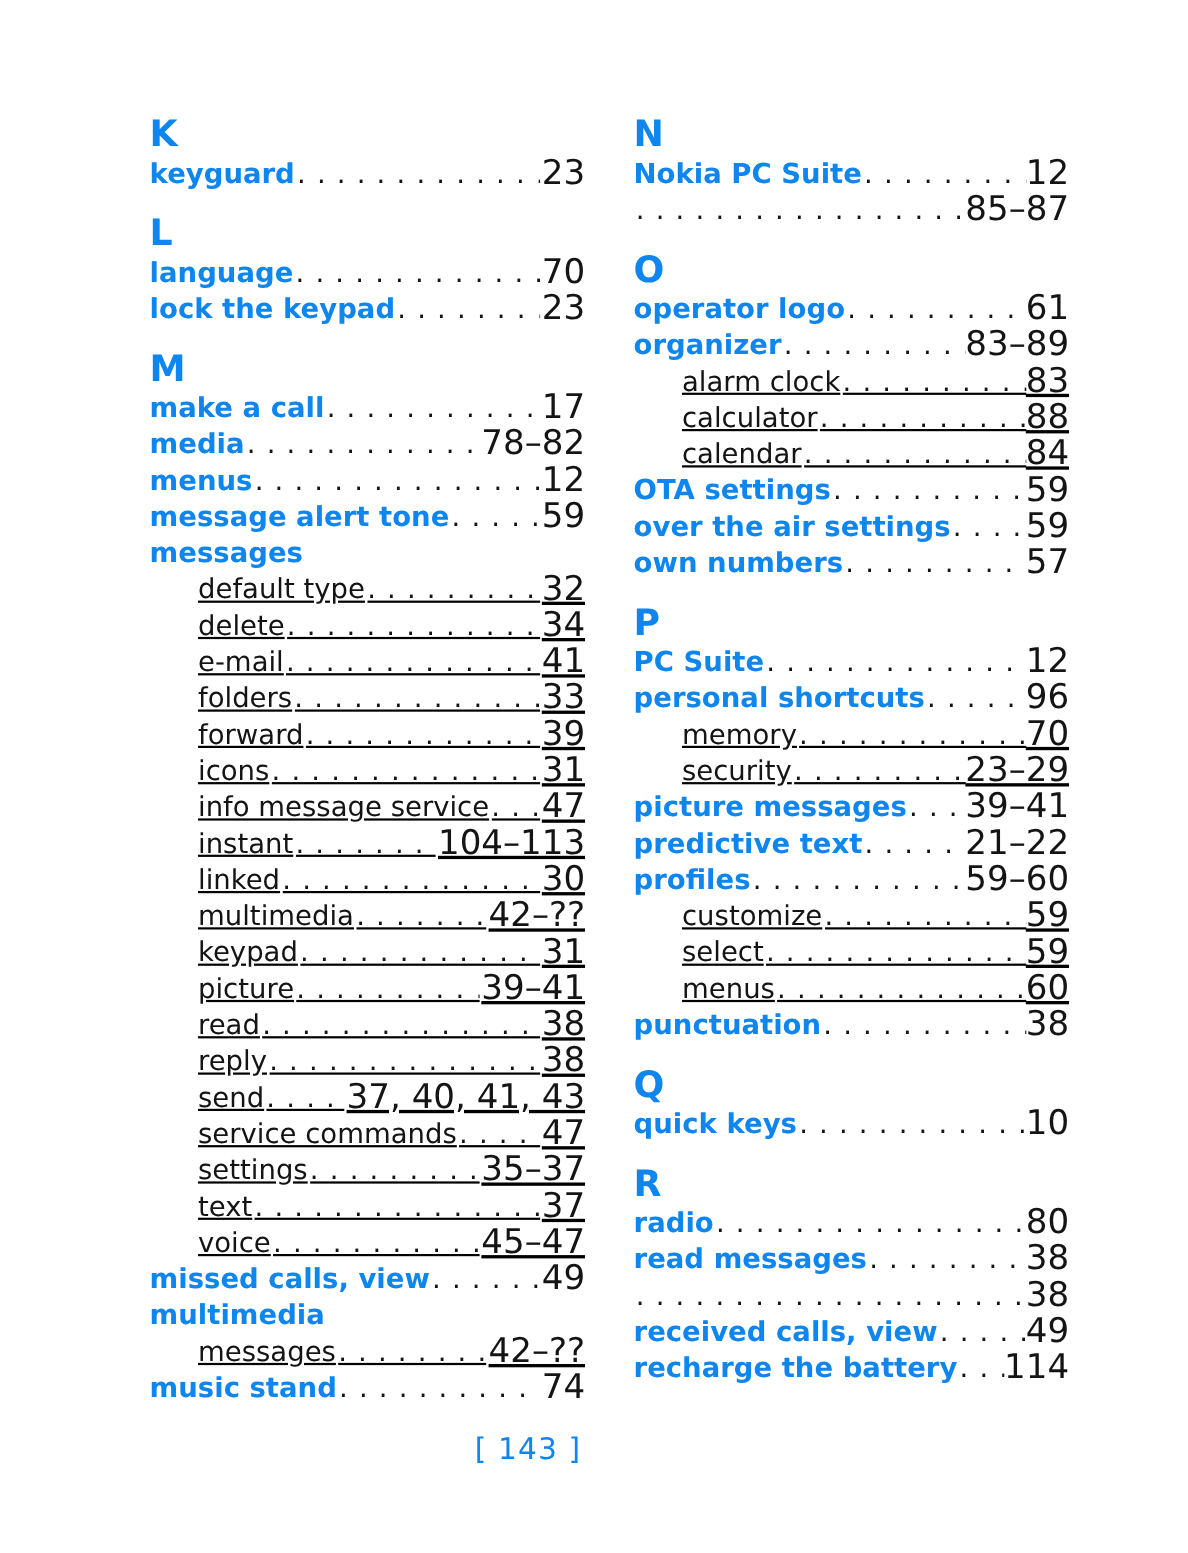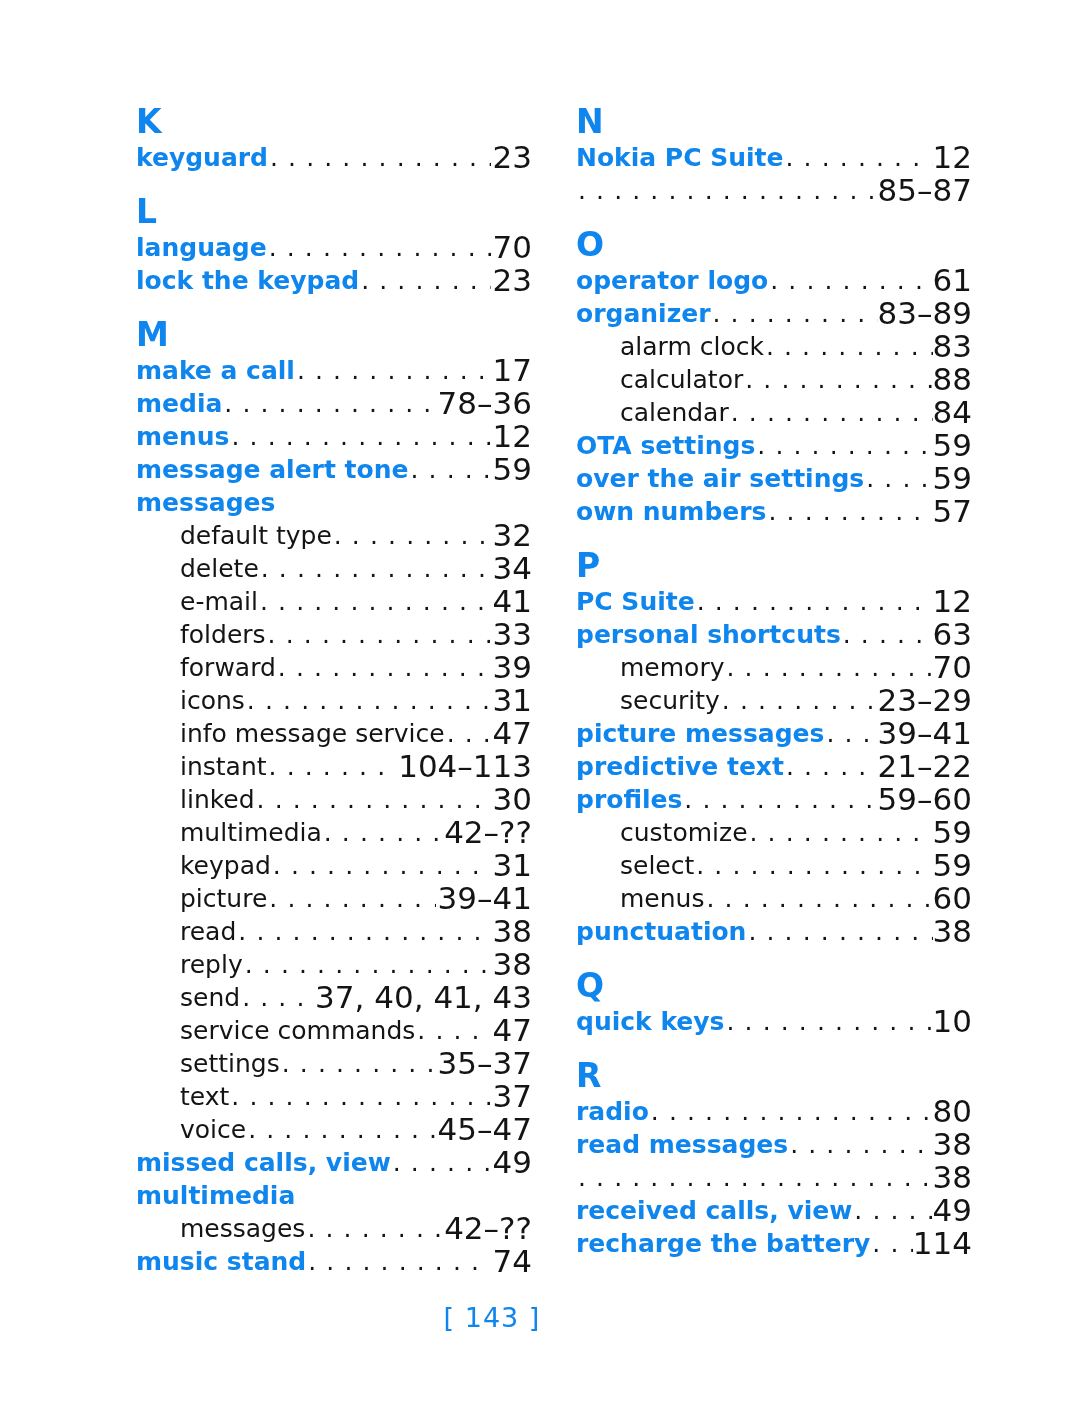--- a/index.html
+++ b/index.html
@@ -83,35 +83,36 @@
   }
 
   
   .entry.main .label {
     color: #0f85ee;
     font-weight: bold;
   }
   
   .entry.sub {
     padding-left: 44px;
+    text-decoration: underline;
   }
   .entry.sub .label {
     color: #141414;
     font-weight: normal;
   }
 
   
   .column.right .entry .leader {
     margin-right: 0px;
   }
 
   
   #footer {
     position: absolute;
-    left: 12px;
+    left: 0;
     top: 1302px;
     width: 960px;
     text-align: center;
     color: #0f85ee;
     font-size: 27px;
     font-weight: normal;
     letter-spacing: 1px;
   }
 </style>
 </head>
@@ -140,21 +141,21 @@
         </div>
         <div class="letter">M</div>
         <div class="entry main">
           <span class="label">make a call</span>
           <span class="leader">. . . . . . . . . . . . . . . . . . . . . . . . . . . . . . . . . . . . . . . . . . . . . . . . . . . . . . . . . . . . </span>
           <span class="pageno">17</span>
         </div>
         <div class="entry main">
           <span class="label">media</span>
           <span class="leader">. . . . . . . . . . . . . . . . . . . . . . . . . . . . . . . . . . . . . . . . . . . . . . . . . . . . . . . . . . . . </span>
-          <span class="pageno">78–36</span>
+          <span class="pageno">78–82</span>
         </div>
         <div class="entry main">
           <span class="label">menus</span>
           <span class="leader">. . . . . . . . . . . . . . . . . . . . . . . . . . . . . . . . . . . . . . . . . . . . . . . . . . . . . . . . . . . . </span>
           <span class="pageno">12</span>
         </div>
         <div class="entry main">
           <span class="label">message alert tone</span>
           <span class="leader">. . . . . . . . . . . . . . . . . . . . . . . . . . . . . . . . . . . . . . . . . . . . . . . . . . . . . . . . . . . . </span>
           <span class="pageno">59</span>
@@ -330,21 +331,21 @@
         </div>
         <div class="letter">P</div>
         <div class="entry main">
           <span class="label">PC Suite</span>
           <span class="leader">. . . . . . . . . . . . . . . . . . . . . . . . . . . . . . . . . . . . . . . . . . . . . . . . . . . . . . . . . . . . </span>
           <span class="pageno">12</span>
         </div>
         <div class="entry main">
           <span class="label">personal shortcuts</span>
           <span class="leader">. . . . . . . . . . . . . . . . . . . . . . . . . . . . . . . . . . . . . . . . . . . . . . . . . . . . . . . . . . . . </span>
-          <span class="pageno">63</span>
+          <span class="pageno">96</span>
         </div>
         <div class="entry sub">
           <span class="label">memory</span>
           <span class="leader">. . . . . . . . . . . . . . . . . . . . . . . . . . . . . . . . . . . . . . . . . . . . . . . . . . . . . . . . . . . . </span>
           <span class="pageno">70</span>
         </div>
         <div class="entry sub">
           <span class="label">security</span>
           <span class="leader">. . . . . . . . . . . . . . . . . . . . . . . . . . . . . . . . . . . . . . . . . . . . . . . . . . . . . . . . . . . . </span>
           <span class="pageno">23–29</span>

